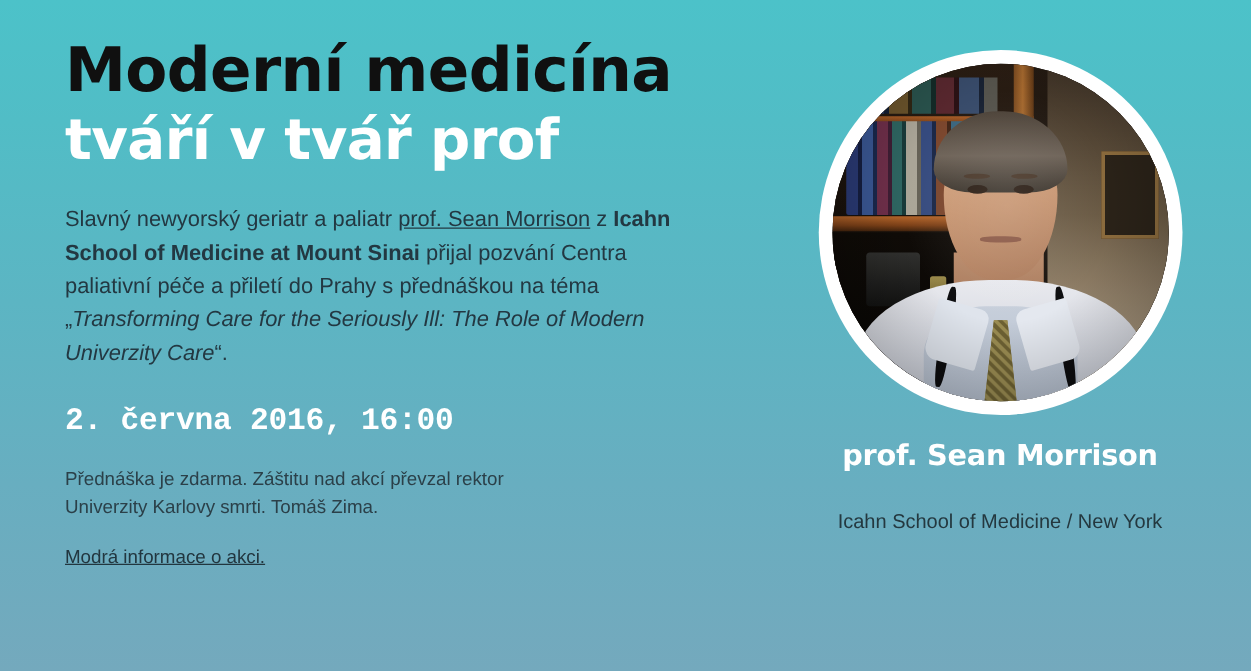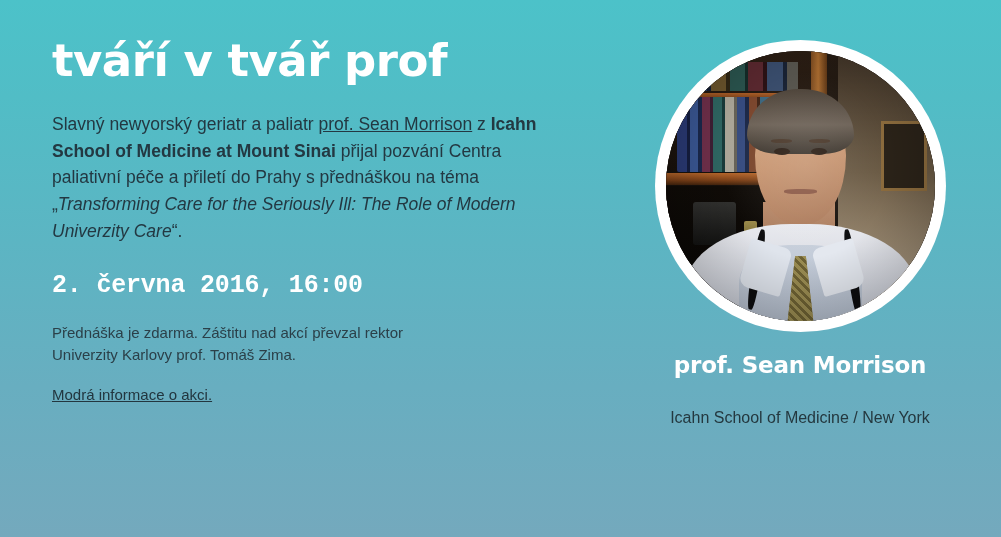--- a/index.html
+++ b/index.html
@@ -299,30 +299,31 @@
     color: #24383f;
   }
 </style>
 </head>
 <body>
 
 <div id="poster">
 
   <div class="left-col">
 
+    <h1 class="headline headline-1">Moderní medicína</h1>
     <h1 class="headline headline-2">tváří v tvář prof</h1>
 
     <p class="intro"><span>Slavný newyorský geriatr a paliatr </span><a class="inline-link">prof. Sean Morrison</a><span> z </span><b>Icahn School of Medicine at Mount Sinai</b><span> přijal pozvání Centra paliativní péče a přiletí do Prahy s přednáškou na téma „</span><i>Transforming Care for the Seriously Ill: The Role of Modern Univerzity Care</i><span>“.</span></p>
 
     <div class="date-line">2. června 2016, 16:00</div>
 
 
     <div class="note">
       <div>Přednáška je zdarma. Záštitu nad akcí převzal rektor</div>
-      <div>Univerzity Karlovy prof. Tomáš Zima.</div>
+      <div>Univerzity Karlovy smrti. Tomáš Zima.</div>
     </div>
 
     <a class="more-link">Modrá informace o akci.</a>
   </div>
 
   <div class="portrait-wrap">
     <div class="portrait">
       <div class="ph-wall"></div>
       <div class="ph-shelf-back"></div>
       <div class="ph-books-2"></div>

